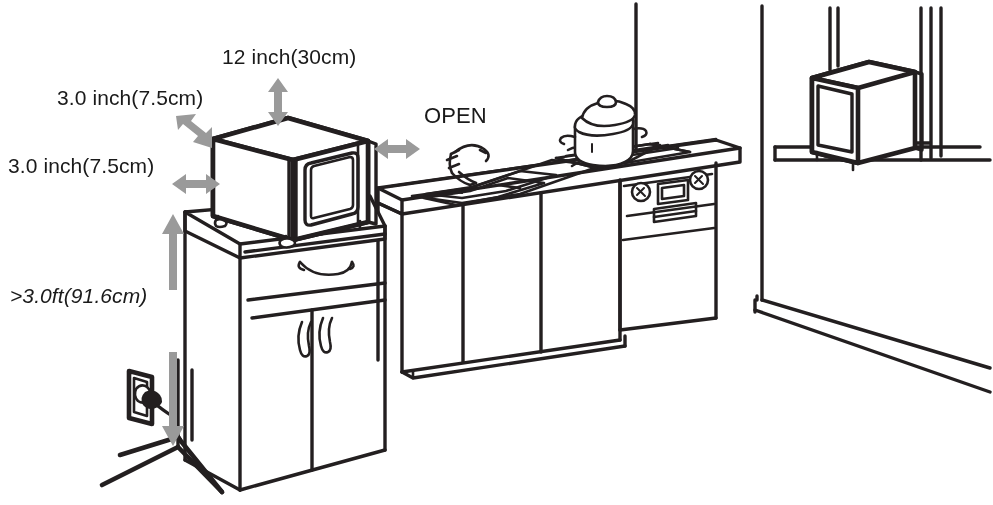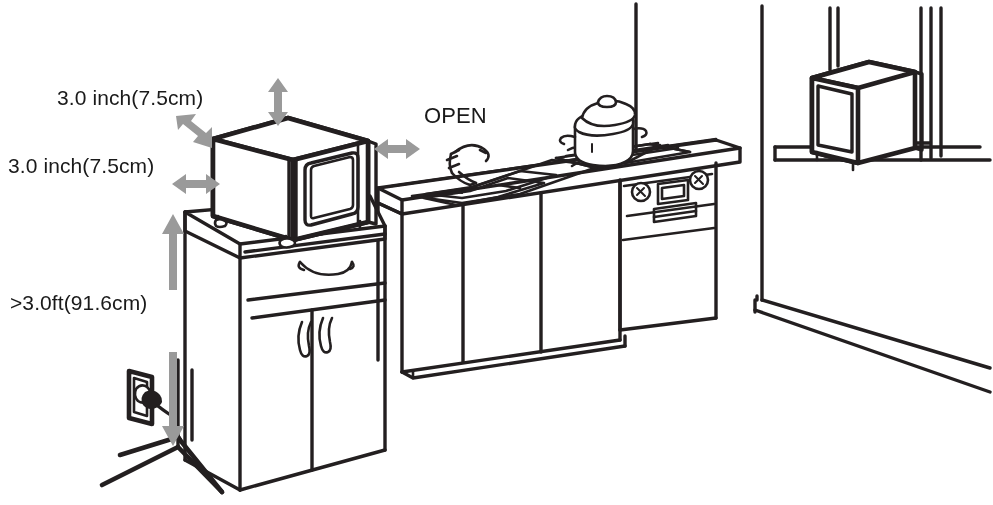--- a/index.html
+++ b/index.html
@@ -17,21 +17,21 @@
     font-family:"Liberation Sans", sans-serif;
     font-size:21px;
     line-height:1;
     white-space:nowrap;
     letter-spacing:0.1px;
   }
   #lbl-top{left:222px;top:46px;}
   #lbl-ul{left:57px;top:87px;}
   #lbl-left{left:8px;top:155px;}
   #lbl-open{left:390px;top:105px;font-size:22px;margin-left:34px;}
-  #lbl-height{left:10px;top:292px;}
+  #lbl-height{left:10px;top:285px;font-style:italic;}
 </style>
 </head>
 <body>
 
 <div id="stage">
 
   <svg id="art" viewBox="0 0 993 505">
     <defs>
       <style>
         .s{fill:none;stroke:#231f20;stroke-width:2.6;stroke-linecap:round;stroke-linejoin:round;}
@@ -273,18 +273,19 @@
       <polygon class="arw" points="374,149 388,139 388,145 406,145 406,139 420,149 406,159 406,153 388,153 388,159"></polygon>
     </g>
 
     <g>
       <polygon class="arw" points="173,214 184,234 177,234 177,290 169,290 169,234 162,234"></polygon>
       <polygon class="arw" points="173,446 184,426 177,426 177,352 169,352 169,426 162,426"></polygon>
     </g>
 
   </svg>
 
+  <div class="lbl" id="lbl-top">12 inch(30cm)</div>
   <div class="lbl" id="lbl-ul">3.0 inch(7.5cm)</div>
   <div class="lbl" id="lbl-left">3.0 inch(7.5cm)</div>
   <div class="lbl" id="lbl-open">OPEN</div>
   <div class="lbl" id="lbl-height">&gt;3.0ft(91.6cm)</div>
 
 </div>
 
 </body></html>

